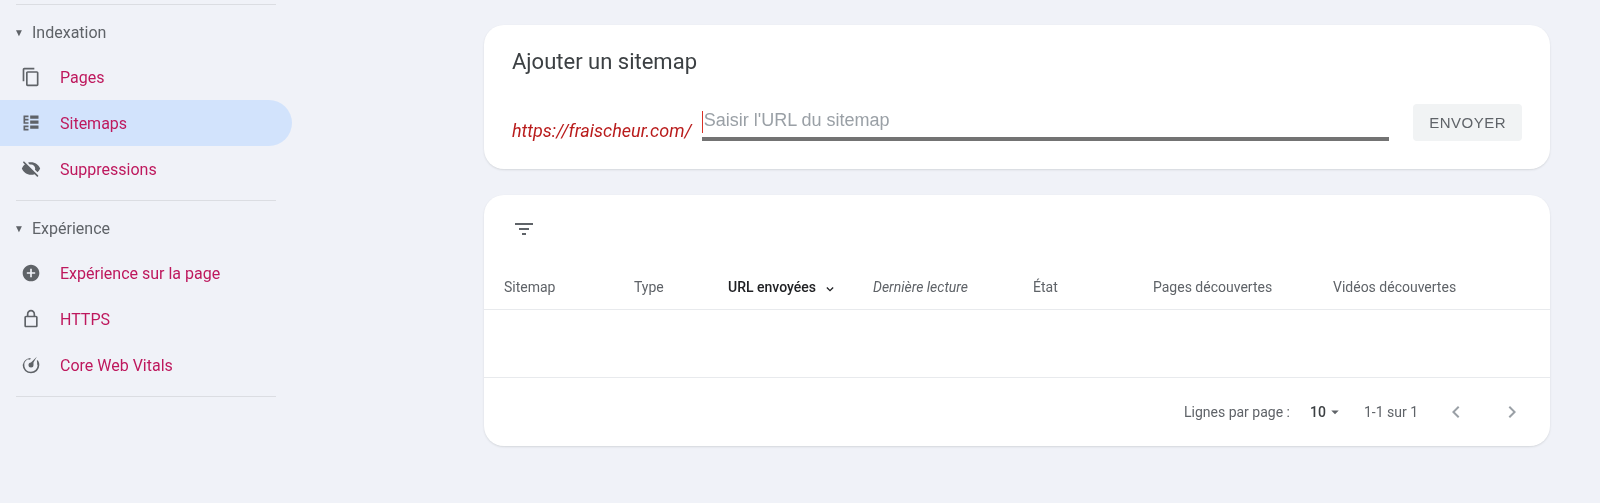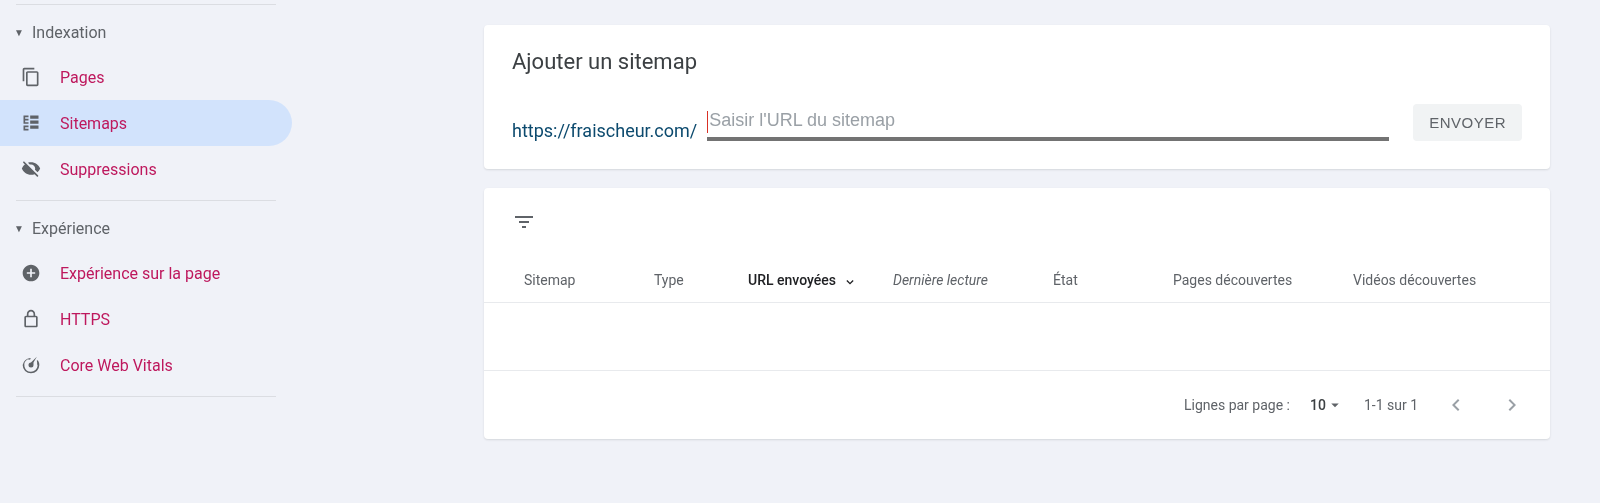--- a/index.html
+++ b/index.html
@@ -66,43 +66,44 @@
   }
   .sidebar-item svg { fill: #5f6368; }
 
   .main {
     flex: 1;
     padding: 25px 50px 0 184px;
   }
 
   .card {
     background: #fff;
-    border-radius: 4px;
+    border-radius: 20px;
     box-shadow: 0 1px 2px rgba(60,64,67,0.15);
-    margin-bottom: 19px;
+    margin-bottom: 26px;
   }
 
   .add-card {
     padding: 24px 28px 28px 28px;
   }
   .add-title {
     font-size: 22px;
     color: #3c4043;
     margin-bottom: 30px;
     font-weight: 400;
   }
   .add-row {
     display: flex;
     align-items: flex-end;
     gap: 10px;
   }
   .url-prefix {
     font-size: 18px;
-    color: #0c4a6e;
+    color: #b91c1c;
     white-space: nowrap;
+    font-style: italic;
   }
   .sitemap-input {
     flex: 1;
     font-size: 18px;
     border: none;
     border-bottom: 4px solid #737373;
     outline: none;
     padding: 4px 0 6px 2px;
     background: transparent;
     color: #701a75;
@@ -129,21 +130,21 @@
     padding: 22px 28px 20px 28px;
   }
   .list-title {
     font-size: 22px;
     font-weight: 400;
     color: #3c4043;
   }
   .filter-btn { cursor: pointer; color: #5f6368; }
   .table-head {
     display: flex;
-    padding: 14px 40px;
+    padding: 14px 20px;
     font-size: 14px;
     color: #5f6368;
     border-bottom: 1px solid #e8eaed;
   }
   .th { display: flex; align-items: center; }
   .th.sitemap { flex: 0 0 130px; }
   .th.type { flex: 0 0 94px; }
   .th.url { flex: 0 0 145px; color: #202124; font-weight: 500; }
   .th.url svg { margin-left: 6px; fill: #202124; }
   .th.last { flex: 0 0 160px; font-style: italic; }

